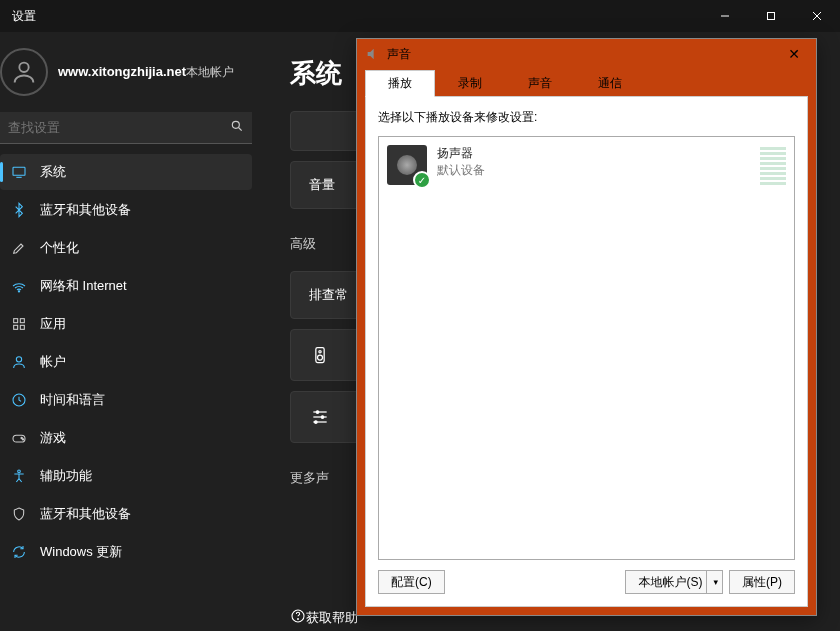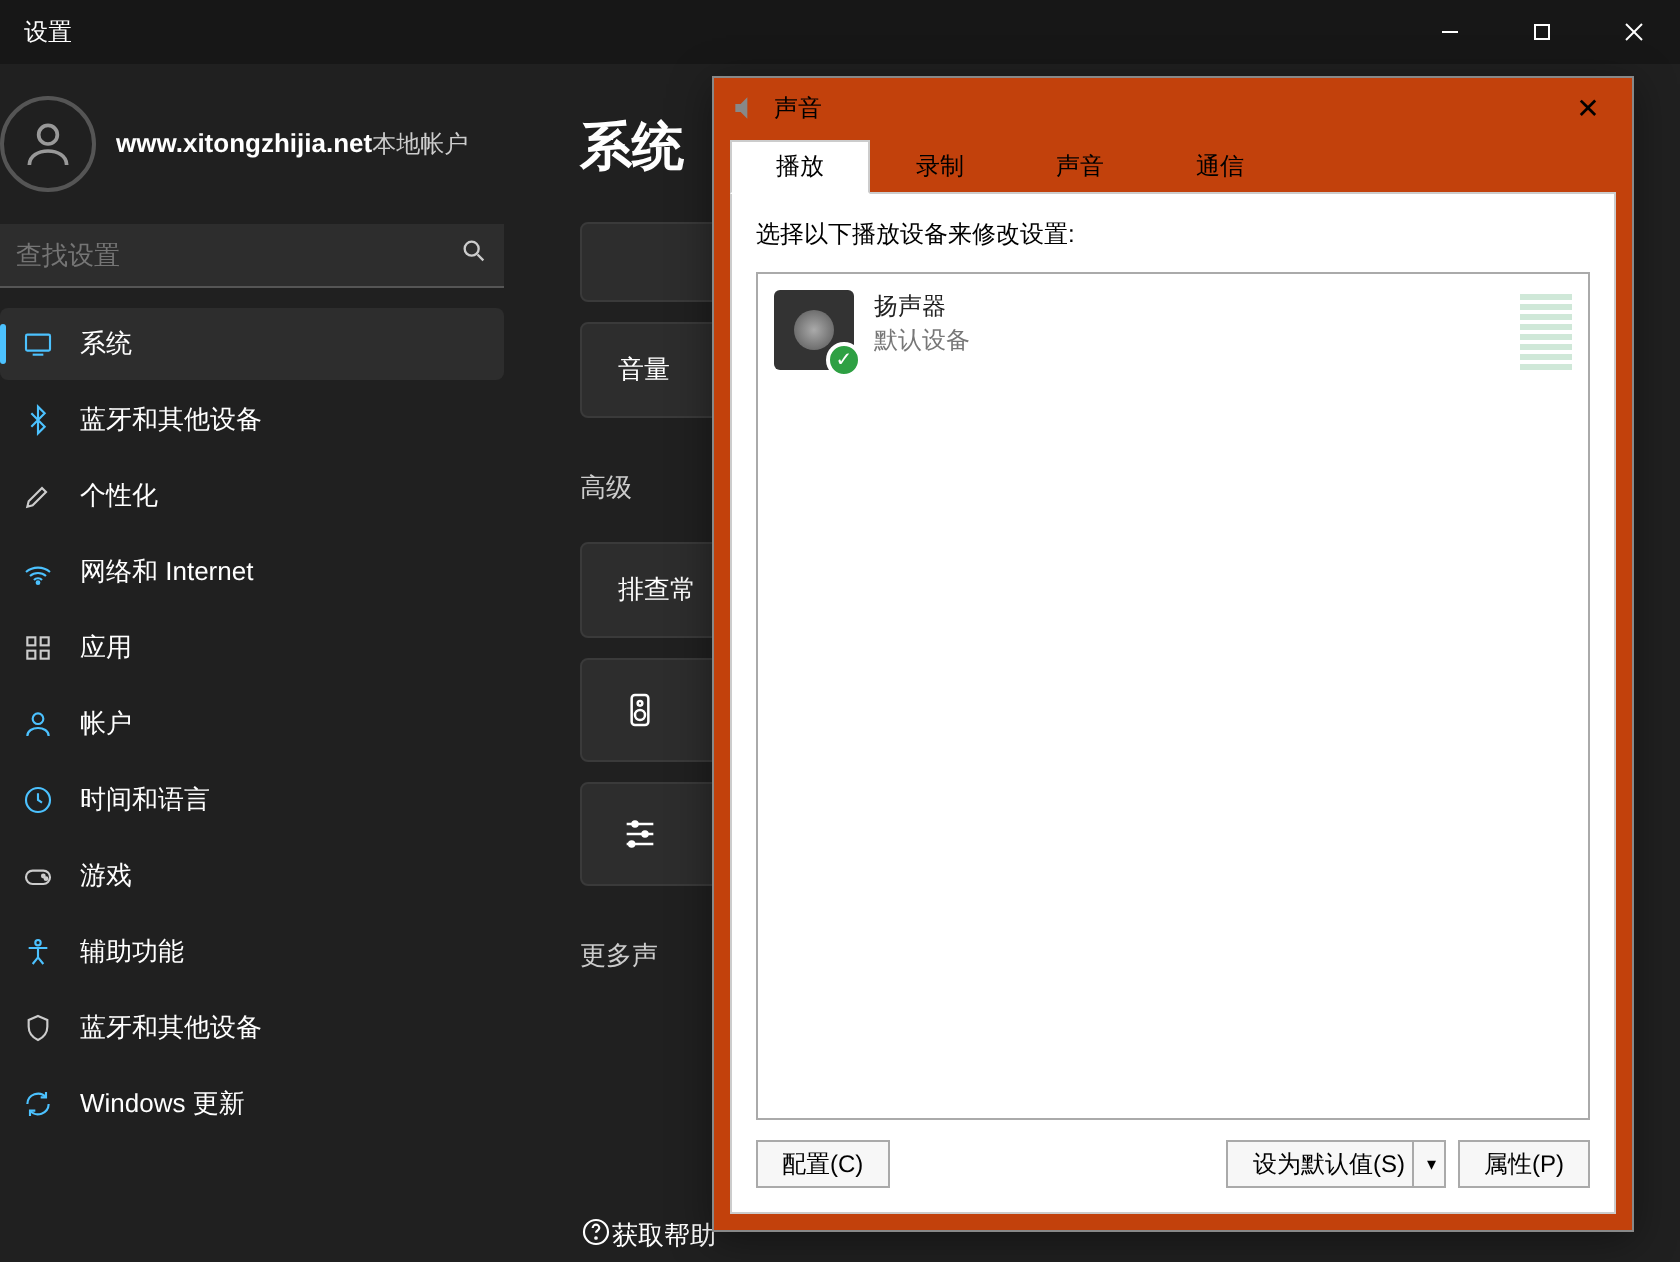--- a/index.html
+++ b/index.html
@@ -307,21 +307,21 @@
             <span></span>
         </div>
       </div>
     </div>
     <div class="panel-btns">
       <button class="btn">
           <span>配置(C)</span>
         </button>
       <div class="spacer"></div>
       <button class="btn drop">
-          <span>设为默认值(S)</span>
+          <span>本地帐户(S)</span>
           <span class="caret">▾</span>
         </button>
       <button class="btn">
           <span>属性(P)</span>
         </button>
     </div>
   </div>
 </div>
 
 </body></html>

